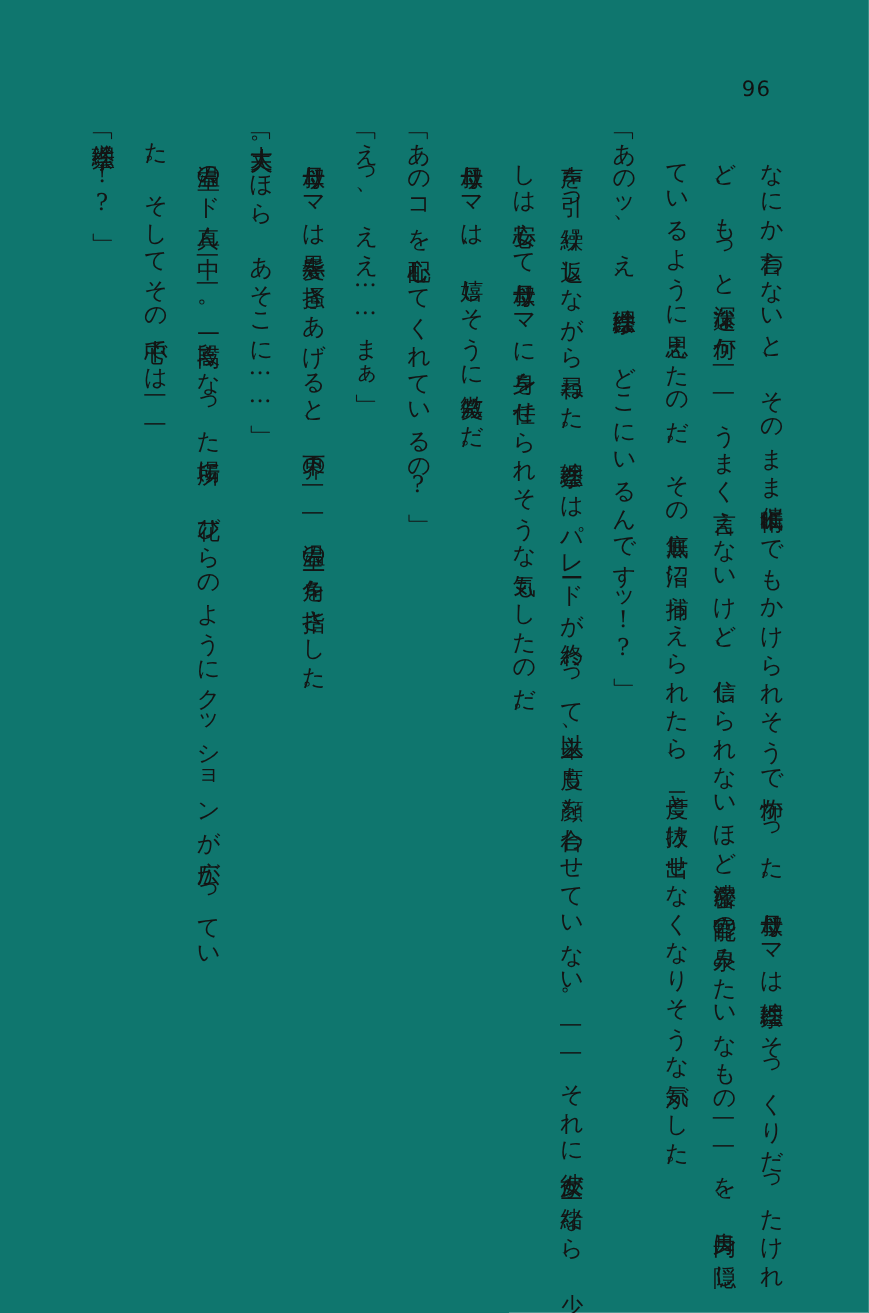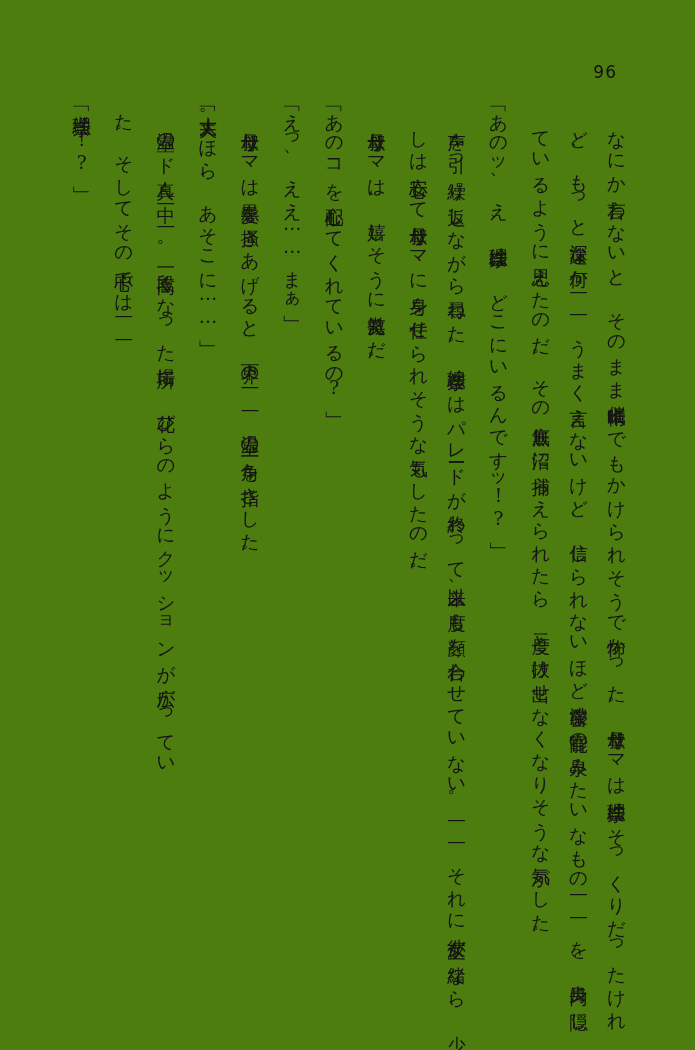--- a/index.html
+++ b/index.html
@@ -14,21 +14,21 @@
     color: #1a1a1a;
     overflow: hidden;
     position: relative;
   }
 
   .page {
     position: absolute;
     inset: 0;
     width: 695px;
     height: 1050px;
-    background: #4d7c0f;
+    background: #0f766e;
   }
 
   
   .page-number {
     position: absolute;
     top: 62px;
     right: 78px;
     font-size: 17px;
     letter-spacing: 1px;
     font-family: "DejaVu Sans", "Liberation Sans", sans-serif;

